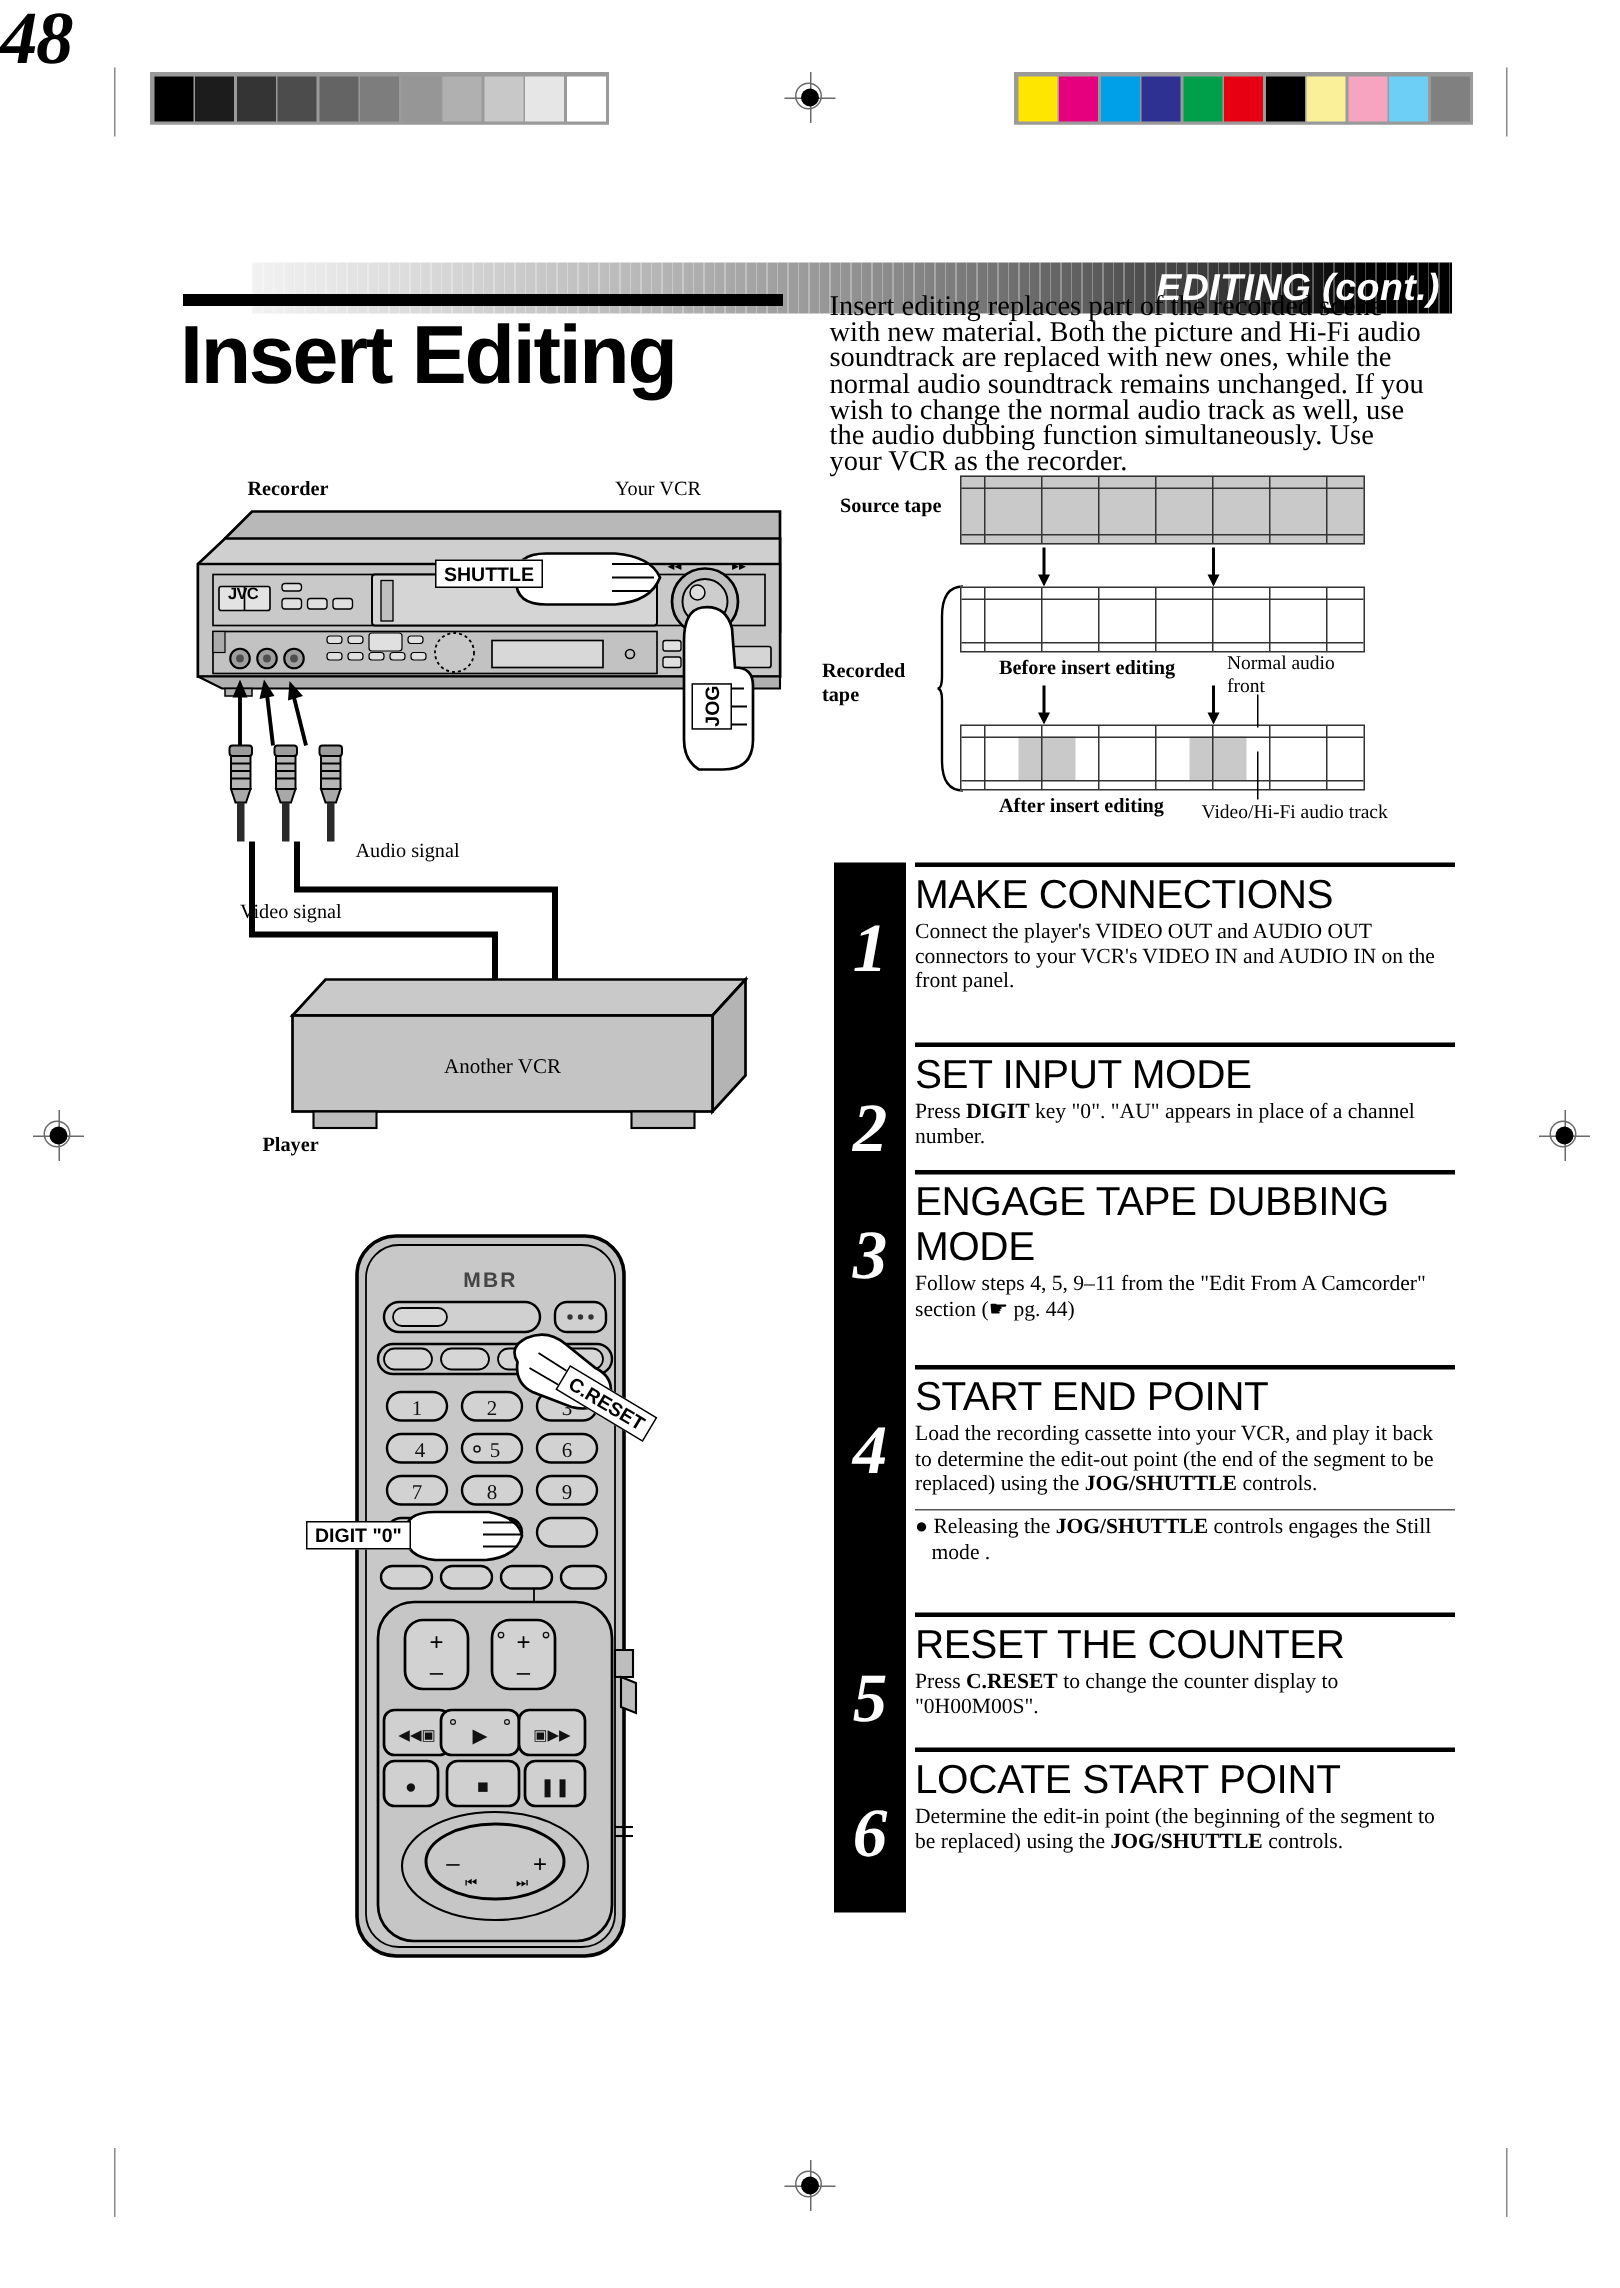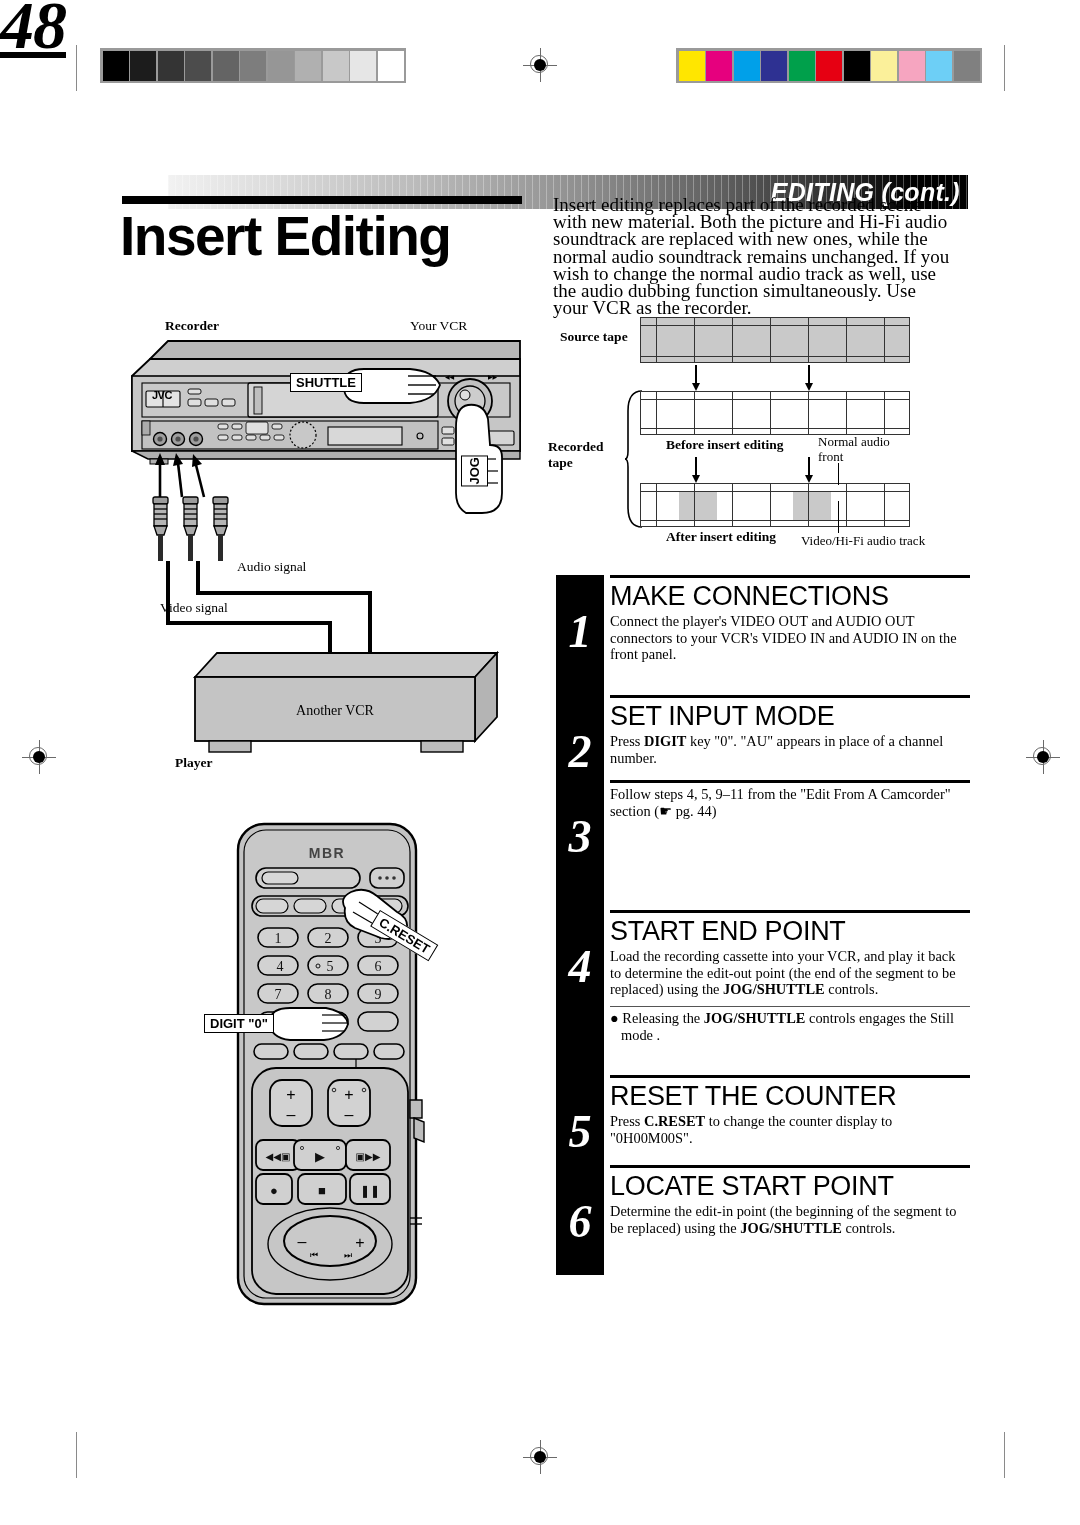--- a/index.html
+++ b/index.html
@@ -16,21 +16,21 @@
       background:#000;border-radius:50%;}
   .regmark .hl{position:absolute;left:0;top:16.5px;width:34px;height:1.2px;background:#6a6a6a;}
   .regmark .vl{position:absolute;top:0;left:16.5px;height:34px;width:1.2px;background:#6a6a6a;}
 
   .barstrip{position:absolute;display:flex;border:1.5px solid #9a9a9a;
       background:#9a9a9a;gap:1.5px;padding:1.5px;box-sizing:border-box;}
   .barstrip .sw{width:26px;height:30px;}
 
   
   #pagenum{left:110px;top:129px;font-family:"Liberation Serif",serif;
-      font-style:italic;font-weight:bold;font-size:68px;line-height:50px;letter-spacing:-1px;text-decoration:underline;}
+      font-style:italic;font-weight:bold;font-size:50px;line-height:50px;letter-spacing:-1px;}
   #headbar{left:168px;top:135px;width:800px;height:34px;
       background:linear-gradient(to right,#f2f2f2 0%,#dadada 14%,#b9b9b9 32%,
       #8e8e8e 52%,#5d5d5d 70%,#2a2a2a 84%,#000 93%,#000 100%);margin-top:40px;}
   #headbar .ticks{position:absolute;inset:0;
       background:repeating-linear-gradient(to right,rgba(255,255,255,.30) 0 1px,rgba(255,255,255,0) 1px 7px);}
   #headtitle{position:absolute;right:8px;top:3px;color:#fff;font-style:italic;
       font-weight:bold;font-size:25px;font-family:"Liberation Sans",sans-serif;letter-spacing:.3px;}
 
   
   #titlerule{left:122px;top:196px;width:400px;height:8px;background:#000;}
@@ -483,20 +483,21 @@
       <h3>MAKE CONNECTIONS</h3>
       <p>Connect the player's VIDEO OUT and AUDIO OUT connectors to your VCR's VIDEO IN and AUDIO IN on the front panel.</p>
     </div>
     <div class="step" style="position: absolute; top: 120px; left: 0px; width: 360px;">
       <div class="rule"></div>
       <h3>SET INPUT MODE</h3>
       <p>Press <b>DIGIT</b> key "0".  "AU" appears in place of a channel number.</p>
     </div>
     <div class="step" style="position: absolute; top: 205px; left: 0px; width: 360px;">
       <div class="rule"></div>
+      <h3>ENGAGE TAPE DUBBING MODE</h3>
       <p>Follow steps 4, 5, 9–11 from the "Edit From A Camcorder" section (☛ pg. 44)</p>
     </div>
     <div class="step" style="position: absolute; top: 335px; left: 0px; width: 360px;">
       <div class="rule"></div>
       <h3>START END POINT</h3>
       <p>Load the recording cassette into your VCR, and play it back to determine the edit-out point (the end of the segment to be replaced) using the <b>JOG/SHUTTLE</b> controls.</p>
       <div class="rule thin" style="margin-top: 8px;"></div>
       <p class="bullet">● Releasing the <b>JOG/SHUTTLE</b> controls engages the Still mode .</p>
     </div>
     <div class="step" style="position: absolute; top: 500px; left: 0px; width: 360px;">

